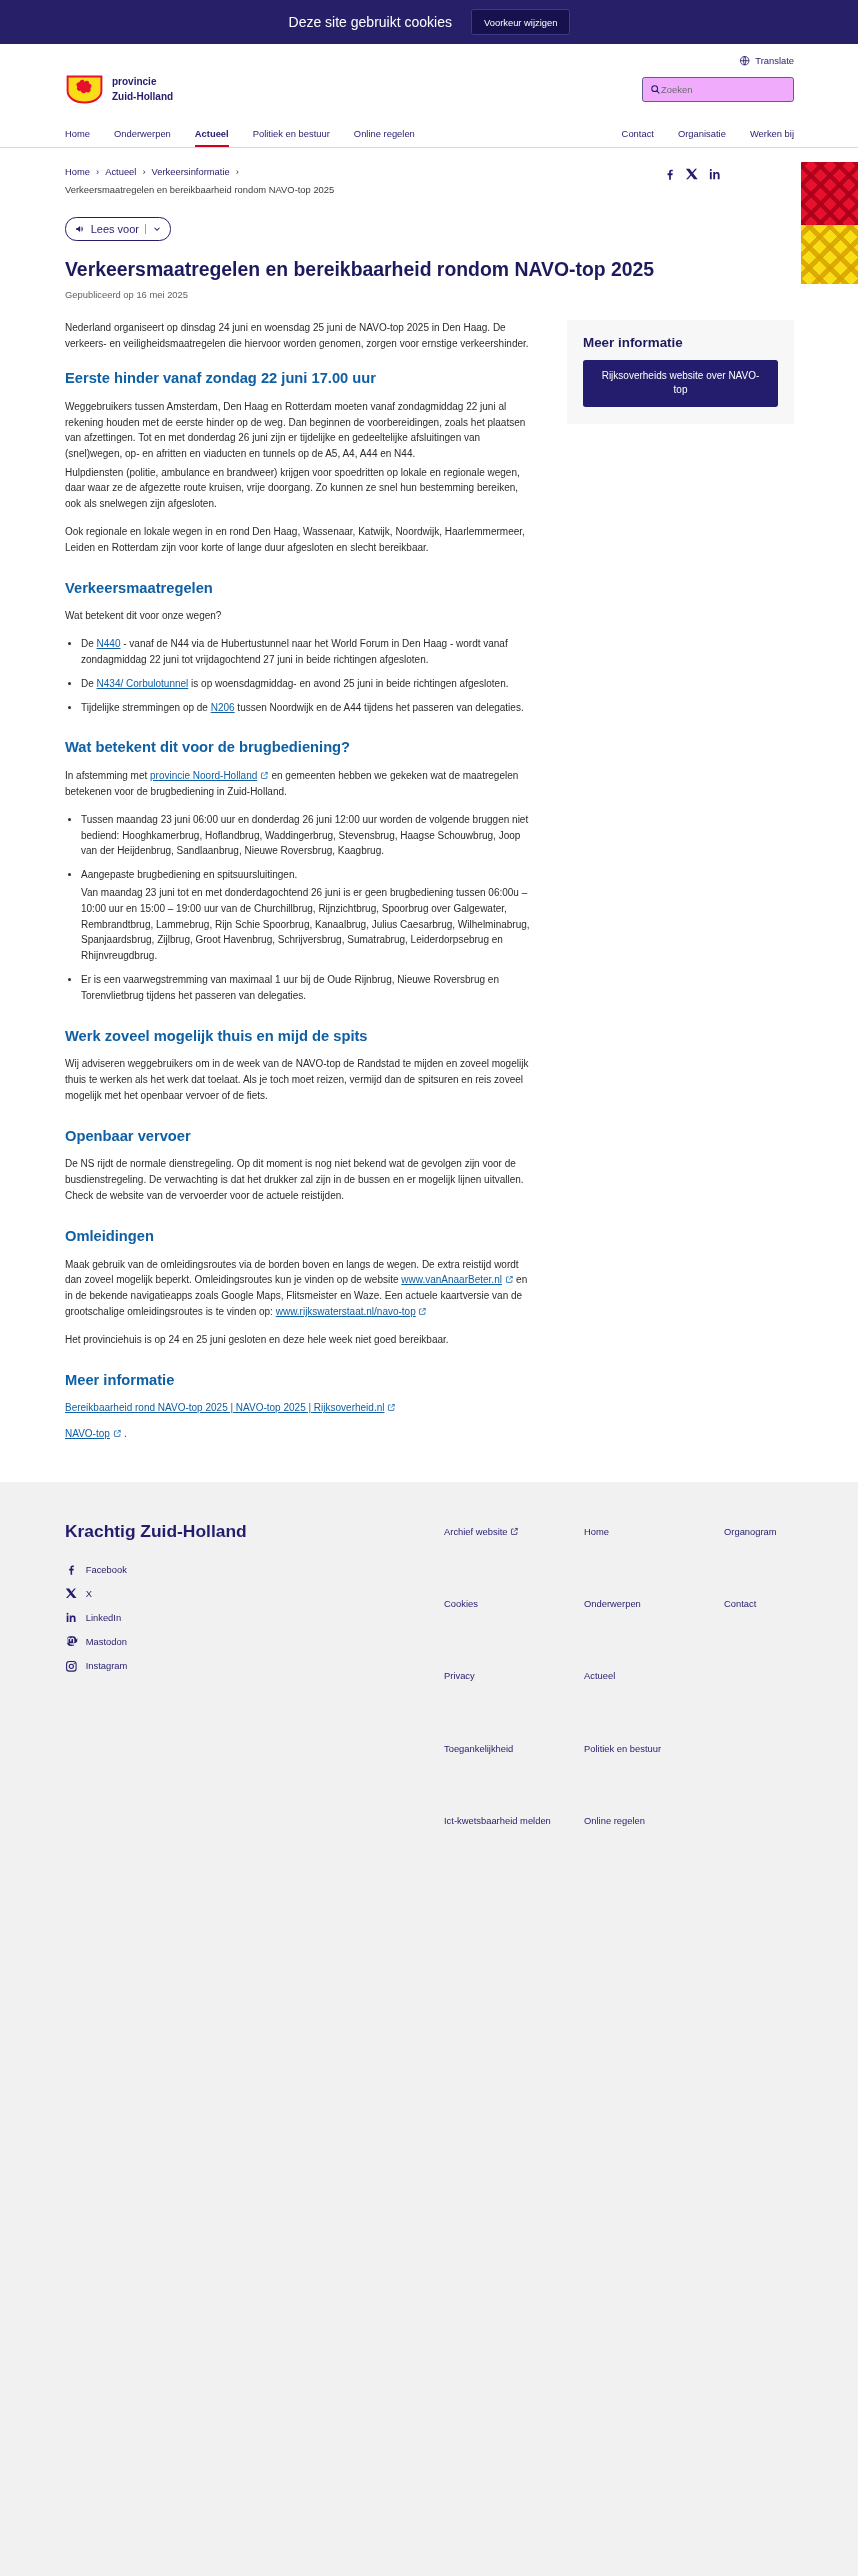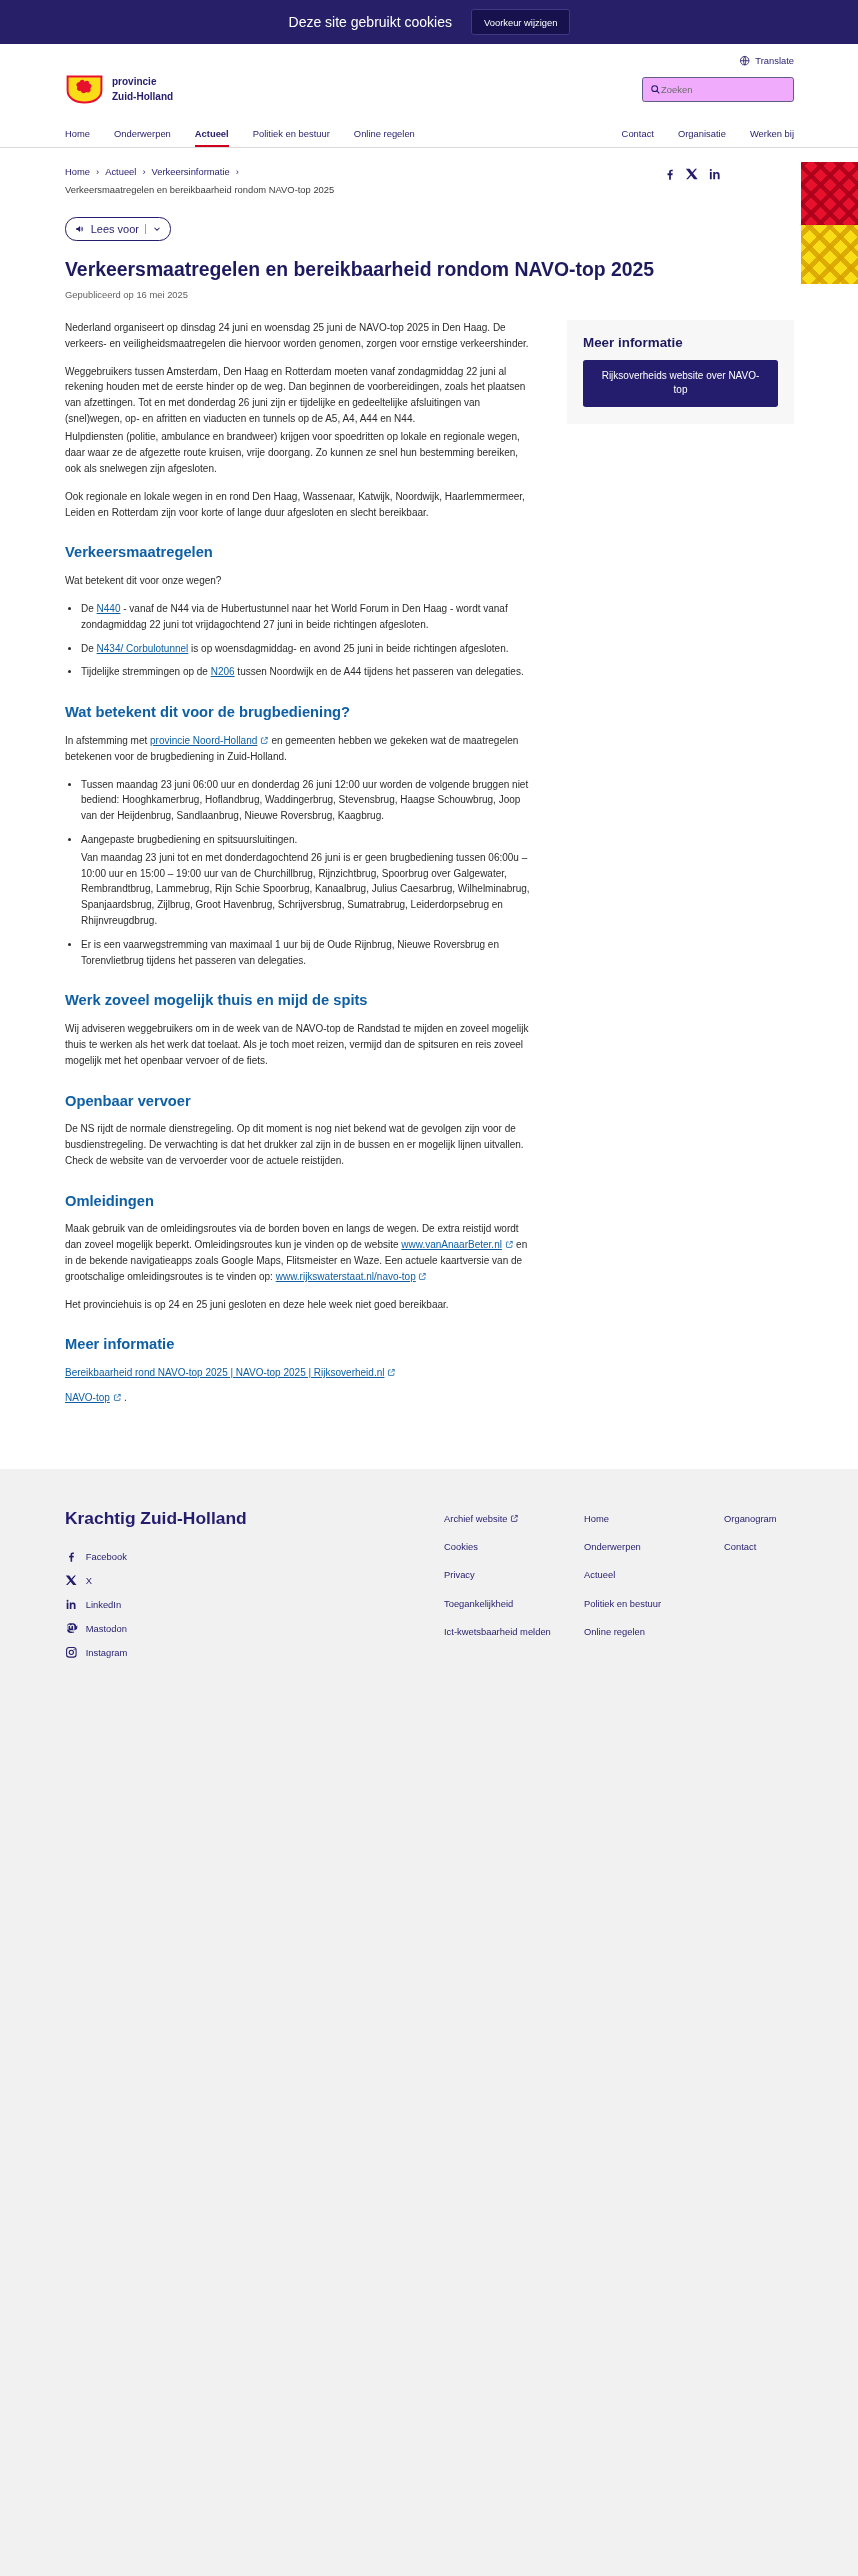--- a/index.html
+++ b/index.html
@@ -64,21 +64,21 @@
   
   .lees-voor { margin: 20px 0 13.4px; display: inline-flex; align-items: center; gap: 6px; border: 0.7px solid #241d6d; background: #fff; border-radius: 11.4px; padding: 4.7px 8.7px; color: #241d6d; font-size: 11px; }
   .lees-voor svg { width: 10px; height: 10px; }
   .lees-voor .divider { width: 0.7px; height: 10px; background: #9a97c0; }
 
   
   h1 { color: #1e1a5e; font-size: 19.4px; line-height: 1.25; margin: 2.7px 0 8px; }
   .pub-date { color: #5f5f5f; font-size: 9.4px; margin-bottom: 20px; }
 
   
-  .content-grid { display: flex; gap: 33px; align-items: flex-start; padding-bottom: 53px; }
+  .content-grid { display: flex; gap: 33px; align-items: flex-start; padding-bottom: 31px; }
   main { flex: 1; min-width: 0; }
   main p { font-size: 10px; line-height: 1.58; margin-bottom: 12px; }
   main h2 { color: #0e5fa4; font-size: 14.7px; margin: 23px 0 10.7px; line-height: 1.3; }
   main section:first-of-type h2 { margin-top: 17.4px; }
   main ul { margin: 0 0 13.4px 0; padding-left: 16px; }
   main li { font-size: 10px; line-height: 1.58; margin-bottom: 8px; }
   .tight-p { margin-bottom: 2.7px !important; }
   .inline-link { color: #0e5fa4; text-decoration: underline; }
   .ext-icon { display: inline-block; width: 8.7px; height: 8.7px; margin-left: 2.7px; color: #0e5fa4; vertical-align: -0.7px; }
   .block { display: block; }
@@ -91,21 +91,21 @@
   .aside-btn { display: block; width: 100%; background: #241d6d; color: #fff; text-align: center; font-size: 10px; line-height: 1.45; padding: 8.7px 13.4px; border-radius: 2.7px; border: none; }
 
   
   footer { flex: 1; background: #f1f1f2; padding: 39px 0 27px; }
   .footer-grid { display: flex; }
   .f-left { width: 379px; flex: none; }
   .f-title { color: #241d6d; font-size: 17.4px; font-weight: bold; }
   .f-social { list-style: none; margin-top: 21.4px; }
   .f-social li { display: flex; align-items: center; gap: 8px; margin-bottom: 11.4px; color: #241d6d; font-size: 9.4px; }
   .f-social svg { width: 12.7px; height: 12.7px; }
-  .f-col { width: 140px; flex: none; display: flex; flex-direction: column; padding-top: 4px; }
+  .f-col { width: 140px; flex: none; display: flex; flex-direction: column; padding-top: 4px; gap: 44px; }
   .f-col.col3 { width: auto; }
   .f-col a { color: #241d6d; font-size: 9.4px; text-decoration: none; margin-bottom: 14.7px; line-height: 1.45; max-width: 107px; }
   .f-col a .ext-icon { color: #241d6d; }
 </style>
 </head>
 <body>
 
 <div class="page">
 
   <div class="cookiebar">
@@ -213,20 +213,21 @@
 
     <h1>Verkeersmaatregelen en bereikbaarheid rondom NAVO-top 2025</h1>
     <div class="pub-date">Gepubliceerd op 16 mei 2025</div>
 
     <div class="content-grid">
       <main>
 
         <p class="intro">Nederland organiseert op dinsdag 24 juni en woensdag 25 juni de NAVO-top 2025 in Den Haag. De verkeers- en veiligheidsmaatregelen die hiervoor worden genomen, zorgen voor ernstige verkeershinder.</p>
 
         <section>
+          <h2>Eerste hinder vanaf zondag 22 juni 17.00 uur</h2>
           <p class="tight-p">Weggebruikers tussen Amsterdam, Den Haag en Rotterdam moeten vanaf zondagmiddag 22 juni al rekening houden met de eerste hinder op de weg. Dan beginnen de voorbereidingen, zoals het plaatsen van afzettingen. Tot en met donderdag 26 juni zijn er tijdelijke en gedeeltelijke afsluitingen van (snel)wegen, op- en afritten en viaducten en tunnels op de A5, A4, A44 en N44.</p>
           <p>Hulpdiensten (politie, ambulance en brandweer) krijgen voor spoedritten op lokale en regionale wegen, daar waar ze de afgezette route kruisen, vrije doorgang. Zo kunnen ze snel hun bestemming bereiken, ook als snelwegen zijn afgesloten.</p>
           <p>Ook regionale en lokale wegen in en rond Den Haag, Wassenaar, Katwijk, Noordwijk, Haarlemmermeer, Leiden en Rotterdam zijn voor korte of lange duur afgesloten en slecht bereikbaar.</p>
         </section>
 
         <section>
           <h2>Verkeersmaatregelen</h2>
           <p>Wat betekent dit voor onze wegen?</p>
           <ul>
             <li><span>De </span><a class="inline-link">N440</a><span> - vanaf de N44 via de Hubertustunnel naar het World Forum in Den Haag - wordt vanaf zondagmiddag 22 juni tot vrijdagochtend 27 juni in beide richtingen afgesloten.</span></li>

